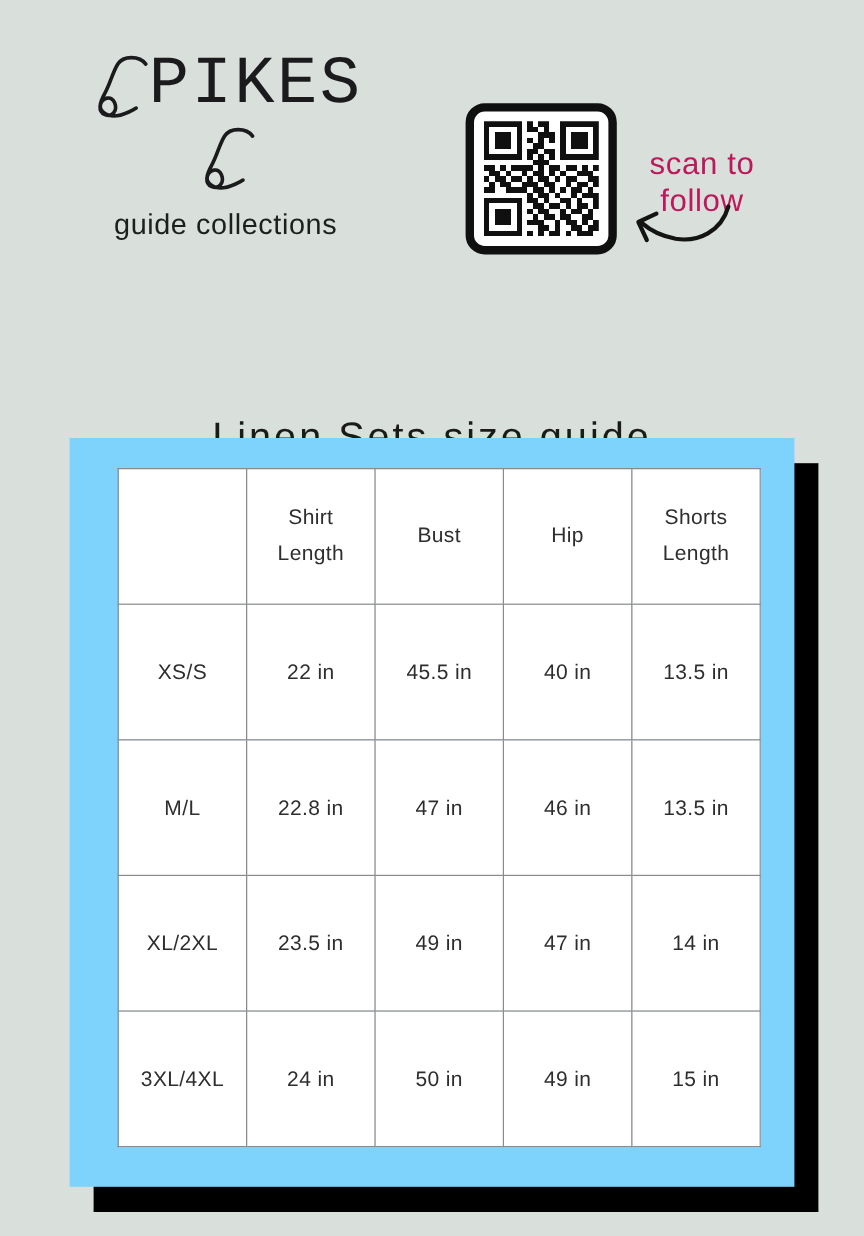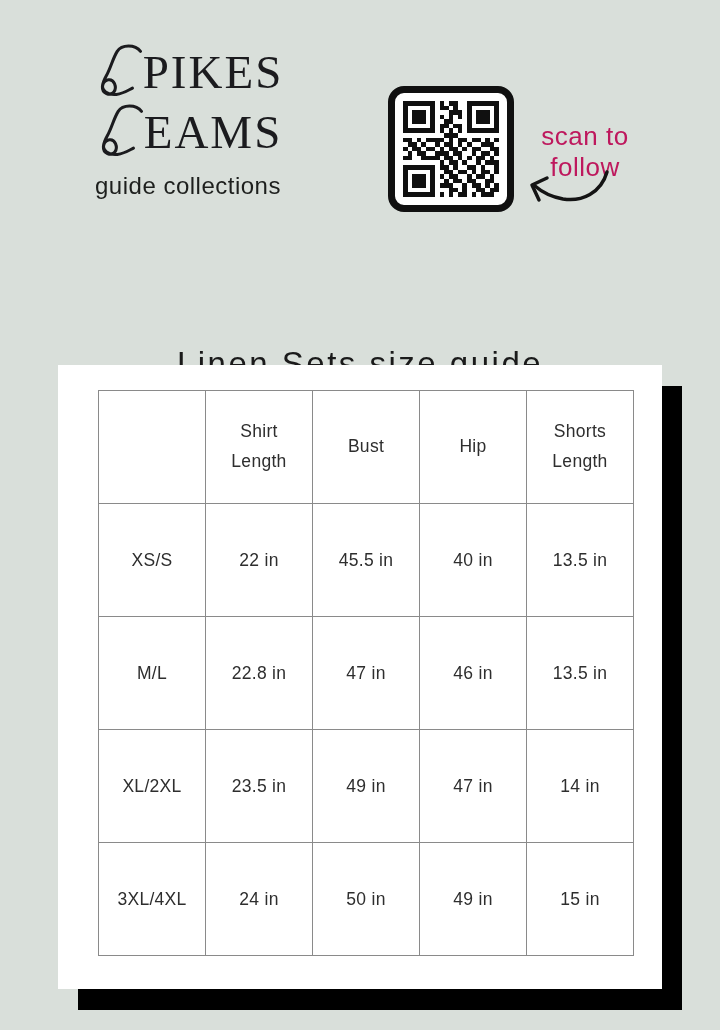--- a/index.html
+++ b/index.html
@@ -9,22 +9,22 @@
     background:#d9dfda;
     font-family:"Liberation Sans", sans-serif;
     color:#1b1b1e;
     overflow:hidden;
   }
 
   
   .logo { position:absolute; left:52px; top:42px; width:272px; text-align:center; }
   .logo-line { display:flex; justify-content:center; align-items:flex-end; line-height:1; }
   .logo-word {
-    font-family:Liberation Serif, serif;
-    font-size:47px; letter-spacing:2px; font-weight:400;
+    font-family:Liberation Mono, monospace;
+    font-size:56px; letter-spacing:2px; font-weight:400;
     padding-bottom:6px;
   }
   .script-s { width:52px; height:60px; margin-right:-2px; flex:0 0 auto; }
   .logo-and {
     font-family:"Liberation Serif", serif;
     font-size:31px; letter-spacing:2px; margin:2px 0 3px;
   }
   .logo-sub {
     margin-top:10px; font-size:24px; letter-spacing:0.5px; color:#1d1f1d;
   }
@@ -50,21 +50,21 @@
   .page-title {
     position:absolute; left:0; top:301px; width:720px;
     text-align:center; font-size:33px; font-weight:400;
     letter-spacing:2.5px; color:#1a1a1a;margin-top:44px;
   }
 
   
   .card {
     position:absolute; left:58px; top:365px;
     width:604px; height:624px;
-    background:#ffffff;
+    background:#7dd3fc;
     box-shadow:20px 21px 0 0 #000000;
     text-decoration:underline;
   }
   .size-table {
     position:absolute; left:40px; top:25px;
     width:536px; border-collapse:collapse; table-layout:fixed;
   }
   .size-table th, .size-table td {
     border:1px solid #8a8a8a;
     text-align:center; vertical-align:middle;
@@ -83,21 +83,20 @@
   <div class="logo-line">
     <svg class="script-s" viewBox="0 0 58 64" aria-label="S">
       <path d="M53 9 C47 1 32 1 27 9 C22 17 20 27 15 36 C10 45 8 53 15 56 C22 59 27 52 24 45 C21 38 13 40 11 46 C9 52 16 58 26 57 C34 56 40 52 44 50" fill="none" stroke="#1b1b1e" stroke-width="3.4" stroke-linecap="round"></path>
     </svg>
     <span class="logo-word">PIKES</span>
   </div>
   <div class="logo-line">
     <svg class="script-s" viewBox="0 0 58 64" aria-label="S">
       <path d="M53 9 C47 1 32 1 27 9 C22 17 20 27 15 36 C10 45 8 53 15 56 C22 59 27 52 24 45 C21 38 13 40 11 46 C9 52 16 58 26 57 C34 56 40 52 44 50" fill="none" stroke="#1b1b1e" stroke-width="3.4" stroke-linecap="round"></path>
     </svg>
-    <span class="logo-word">EAMS</span>
   </div>
   <div class="logo-sub">guide collections</div>
 </header>
 
 <div class="qr-frame">
   <svg viewBox="0 0 21 21">
       <rect x="0" y="0" width="1" height="1"></rect>
       <rect x="1" y="0" width="1" height="1"></rect>
       <rect x="2" y="0" width="1" height="1"></rect>
       <rect x="3" y="0" width="1" height="1"></rect>

